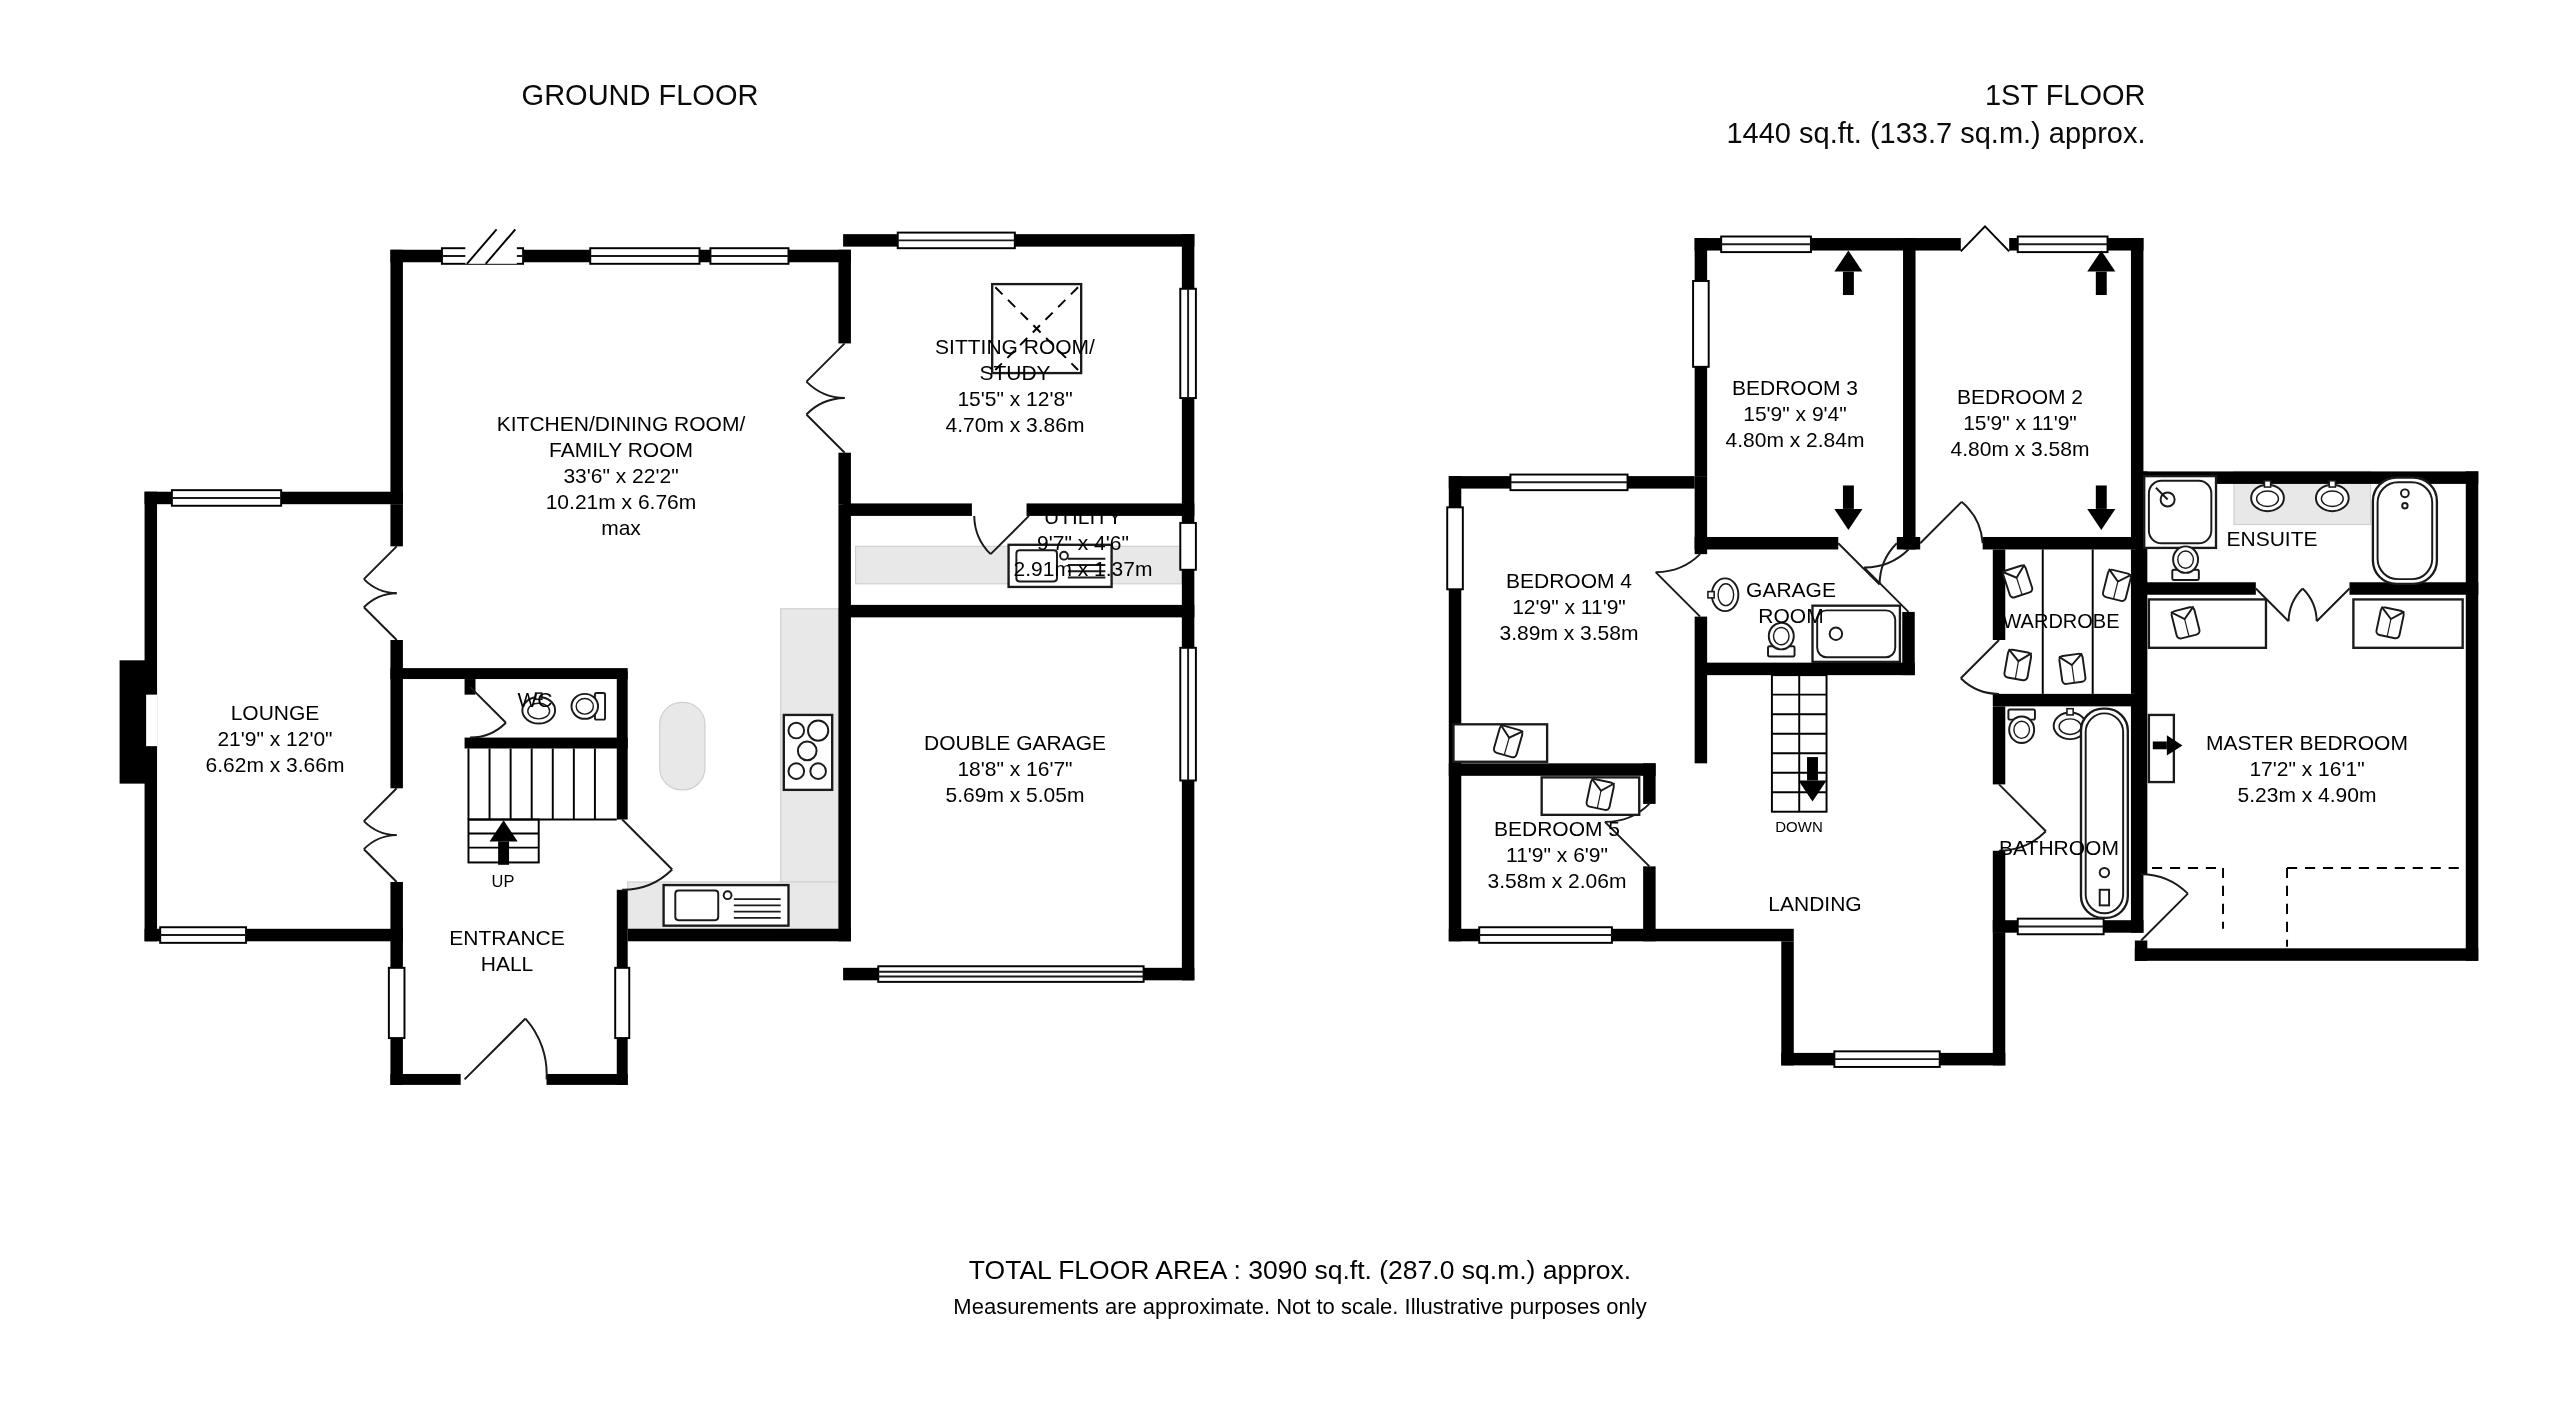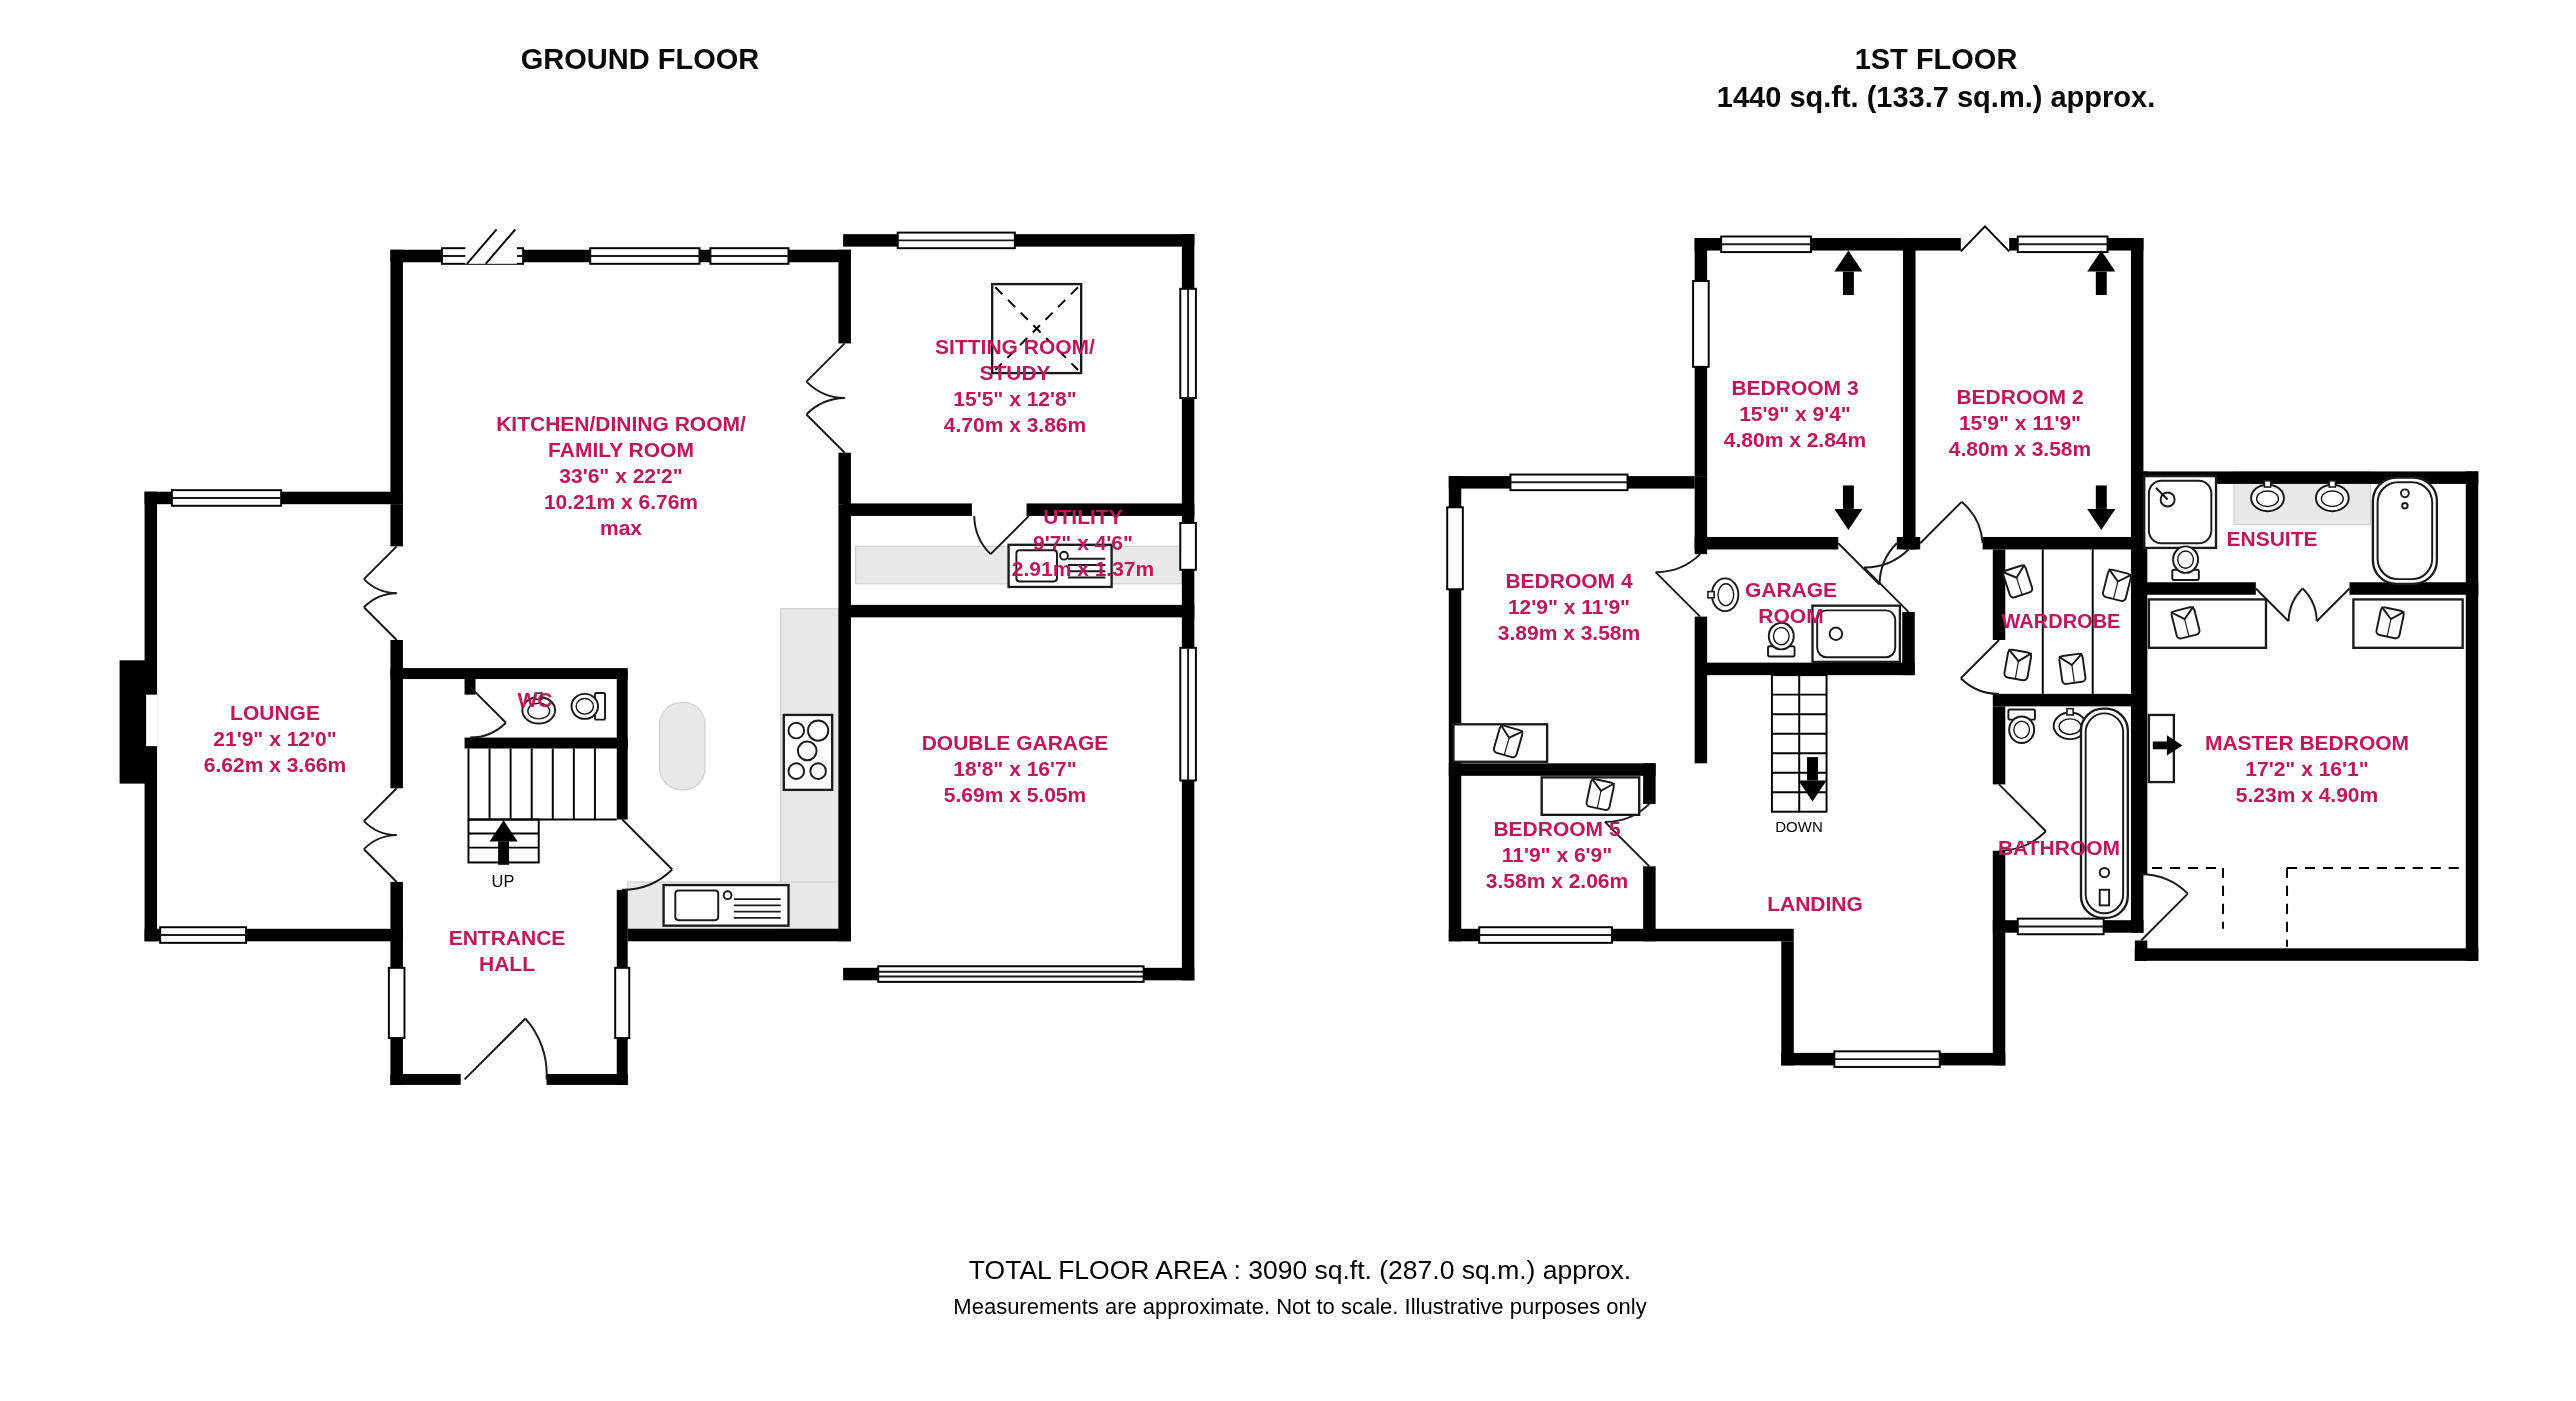--- a/index.html
+++ b/index.html
@@ -8,23 +8,23 @@
   svg{position:absolute;left:0;top:0;}
   .w{fill:#000;}
   .win{fill:#fff;stroke:#000;stroke-width:2.5;}
   .thin{stroke:#000;stroke-width:2.5;fill:none;}
   .fx{fill:#fff;stroke:#1a1a1a;stroke-width:3;}
   .fx2{fill:none;stroke:#1a1a1a;stroke-width:2.5;}
   .door{fill:none;stroke:#1a1a1a;stroke-width:2.5;}
   .gray{fill:#e8e8e8;stroke:#cfcfcf;stroke-width:1.5;}
   .dashed{stroke:#000;stroke-width:2.5;stroke-dasharray:13 10;fill:none;}
   .lbl{position:absolute;transform:translate(-50%,-50%);text-align:center;
-       font-weight:bold;font-size:21px;line-height:1.24;color:#be185d;white-space:nowrap;}
-  .title{position:absolute;transform:translate(-50%,0);text-align:center;
-         font-weight:700;font-size:29px;line-height:1.3;color:#0a0a0a;white-space:nowrap;}
+       font-weight:normal;font-size:21px;line-height:1.24;color:#000000;white-space:nowrap;}
+  .title{position:absolute;transform:translate(-50%,0);text-align:right;
+         font-weight:400;font-size:29px;line-height:1.3;color:#0a0a0a;white-space:nowrap;margin-top:36px;}
   .small-lbl{position:absolute;transform:translate(-50%,-50%);font-weight:400;
              font-size:16.4px;color:#000;white-space:nowrap;}
   .footer{position:absolute;left:1300px;transform:translate(-50%,0);text-align:center;white-space:nowrap;color:#000;}
   .footer .l1{font-weight:400;font-size:26.5px;margin-bottom:6.2px;}
   .footer .l2{font-weight:400;font-size:22px;line-height:1.35;}
 </style>
 </head>
 <body>
 
 <div id="plan">

